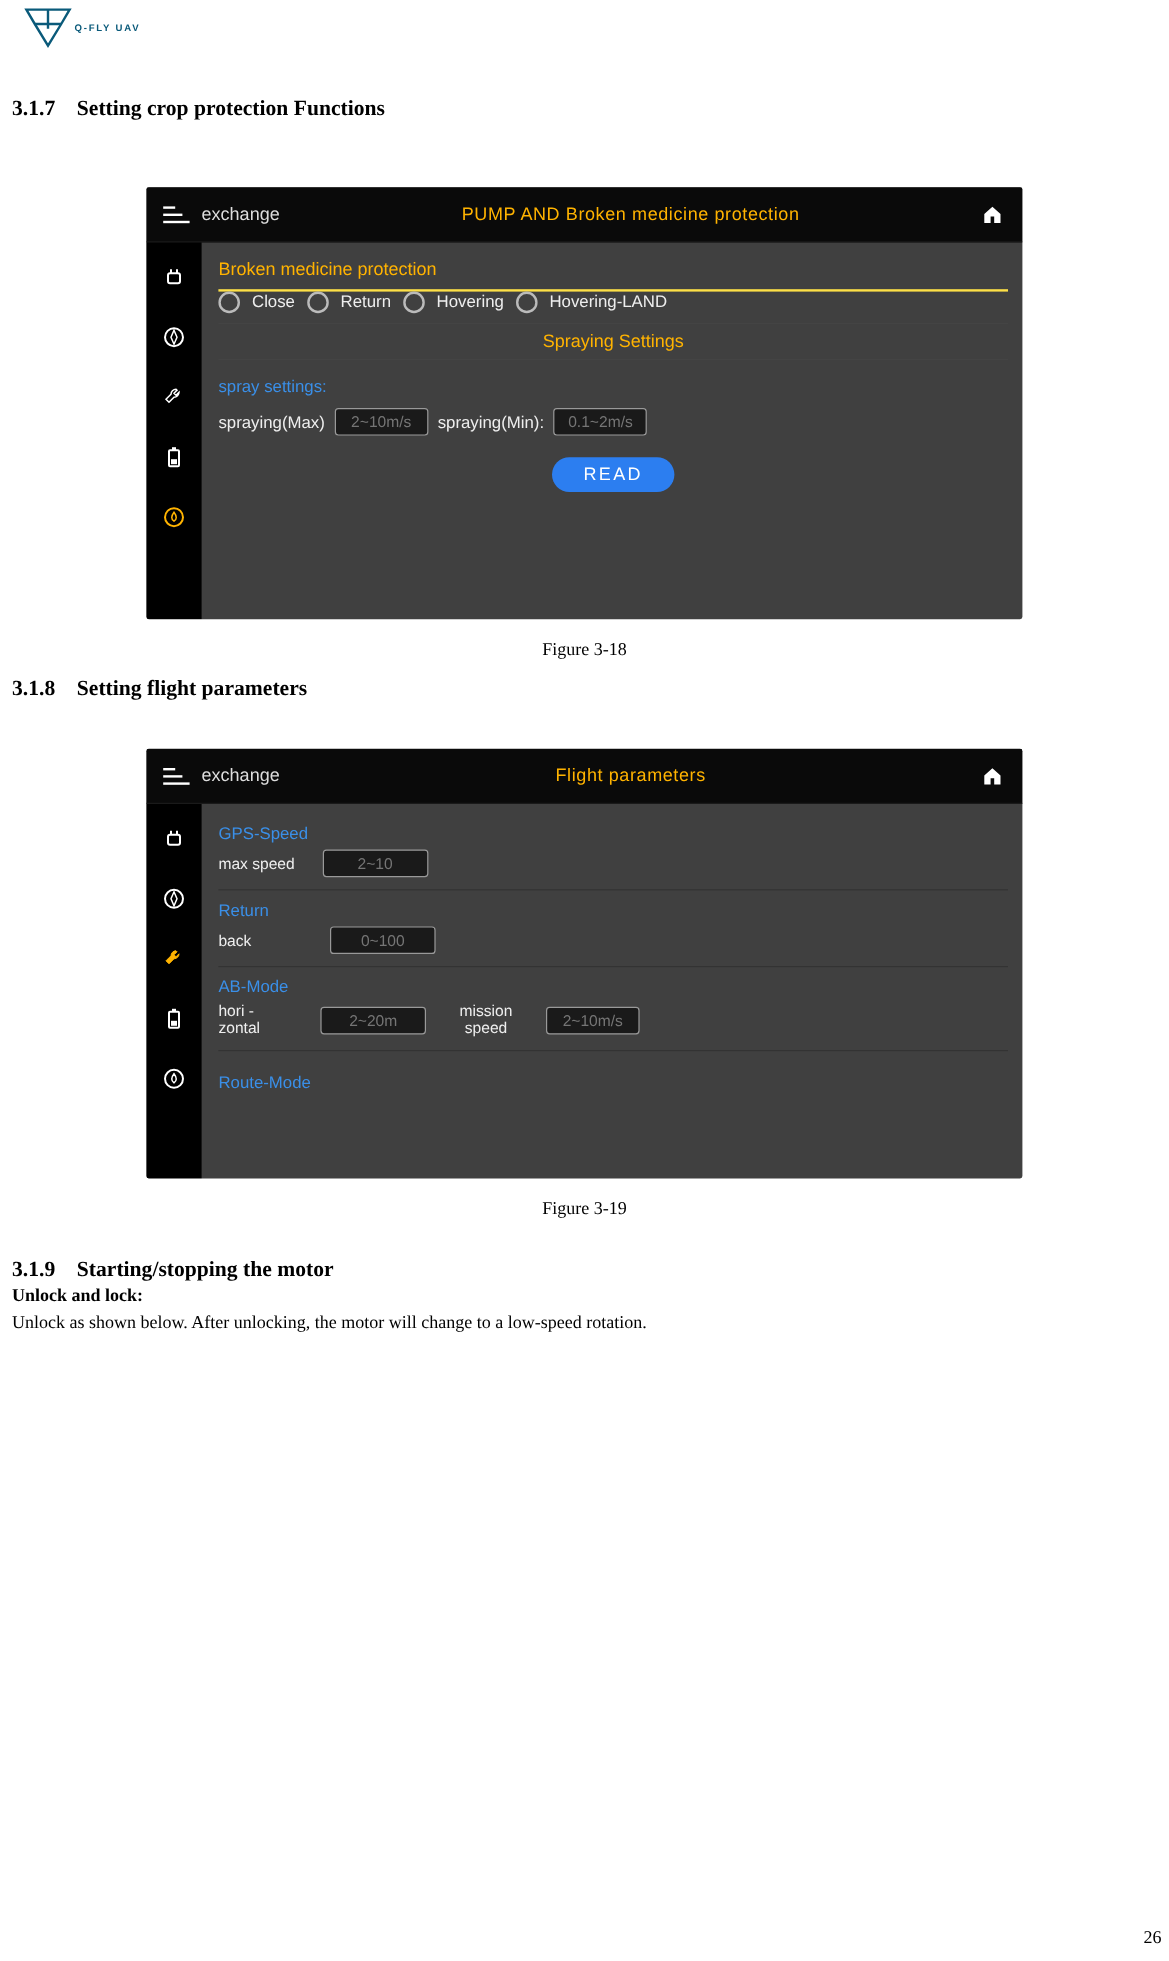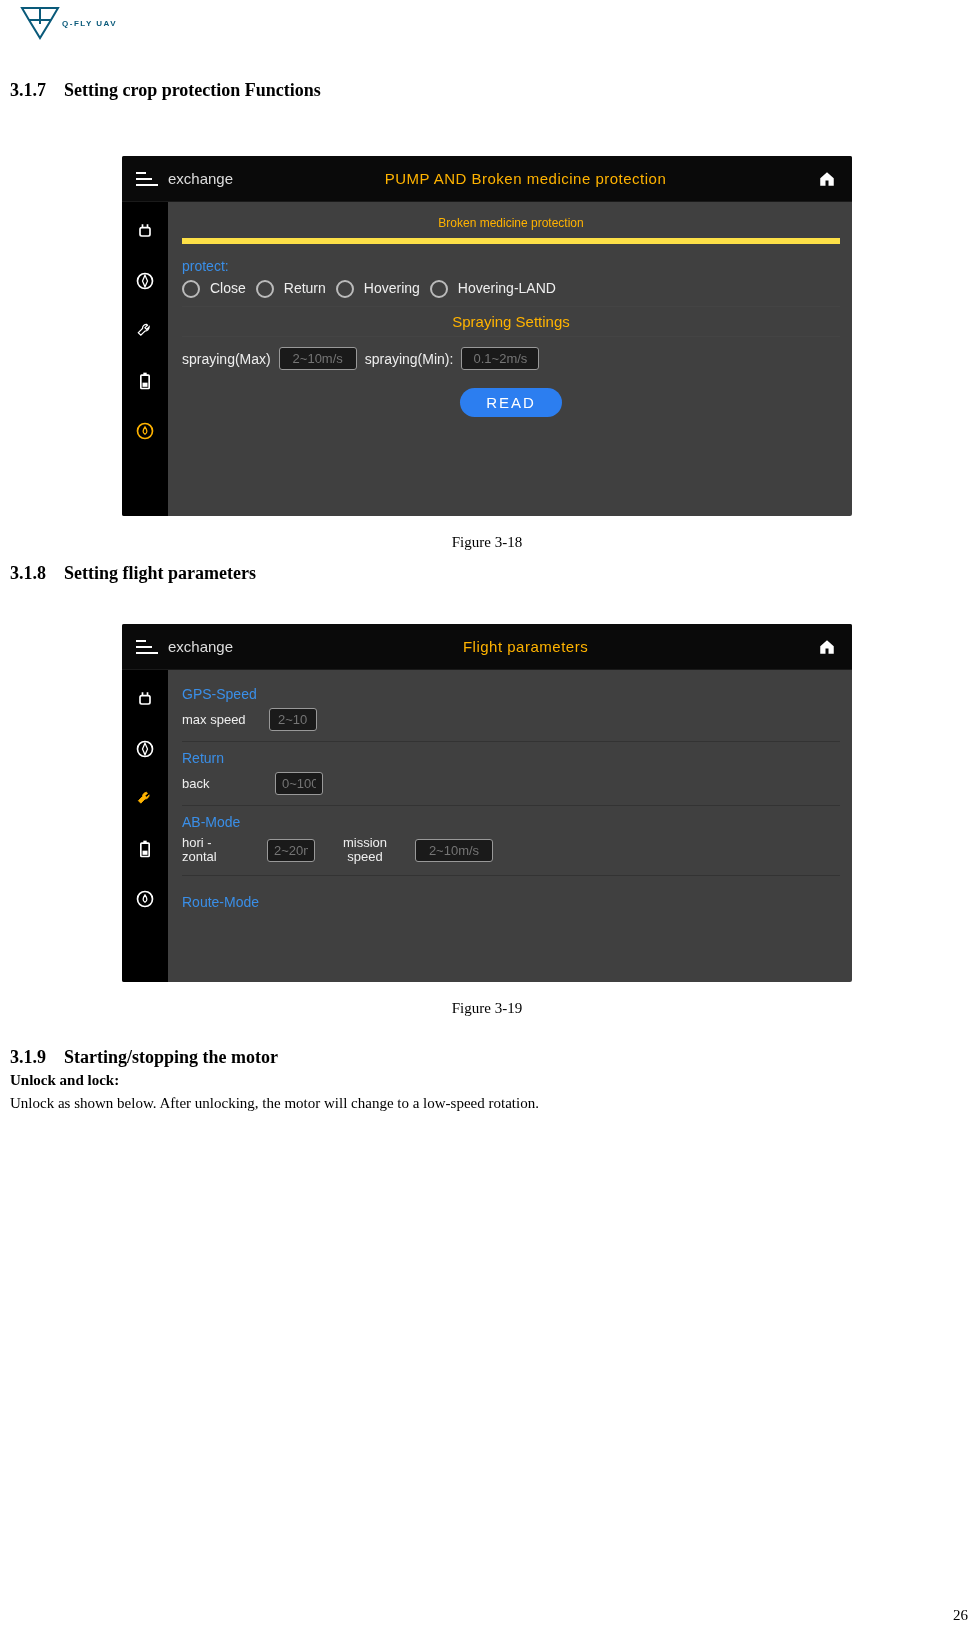--- a/index.html
+++ b/index.html
@@ -137,25 +137,24 @@
   .side-icon.active svg * { stroke: #ffb300; fill: none; }
   .side-icon.active-fill svg * { stroke: #ffb300; }
 
   .main-area {
     flex: 1;
     padding: 8px 12px 0 14px;
     font-family: Arial, sans-serif;
     color: #fff;
   }
   .sub-header-bar {
-    text-align: center;
     color: #ffb300;
-    font-size: 12px;
+    font-size: 15px;
     padding: 6px 0 8px 0;
-    border-bottom: 6px solid #fde047;
+    border-bottom: 2px solid #fde047;
   }
   .blue-label {
     color: #3a8fe8;
     font-size: 14px;
     font-family: Arial, sans-serif;
     margin-top: 14px;
     margin-bottom: 6px;
   }
   .radio-row {
     display: flex;
@@ -194,21 +193,21 @@
     border: 1px solid #999;
     background: #1a1a1a;
     color: #aaa;
     font-size: 13px;
     padding: 3px 6px;
     border-radius: 3px;
     font-family: Arial, sans-serif;
     width: 78px;
     text-align: center;
   }
-  .text-input-narrow { width: 48px; }
+  .text-input-narrow { width: 88px; }
   .read-btn {
     display: block;
     margin: 18px auto 0 auto;
     background: #2c7ef0;
     color: #fff;
     border: none;
     border-radius: 18px;
     padding: 6px 26px;
     font-size: 15px;
     letter-spacing: 2px;
@@ -309,32 +308,32 @@
       </div>
       <div class="side-icon active">
         <svg width="20" height="20" viewBox="0 0 24 24">
             <circle cx="12" cy="12" r="9" fill="none" stroke="#ffb300" stroke-width="2"></circle>
             <path d="M12 7 C9 11 9 14 12 16 C15 14 15 11 12 7 Z" fill="none" stroke="#ffb300" stroke-width="1.5"></path>
           </svg>
       </div>
     </div>
     <div class="main-area">
       <div class="sub-header-bar">Broken medicine protection</div>
-      <div class="blue-label">protect:</div>
       <div class="radio-row">
         <span class="radio"></span>
           <span>Close</span>
         <span class="radio"></span>
           <span>Return</span>
         <span class="radio"></span>
           <span>Hovering</span>
         <span class="radio"></span>
           <span>Hovering-LAND</span>
       </div>
       <div class="section-title-inline">Spraying Settings</div>
+      <div class="blue-label">spray settings:</div>
       <div class="field-row">
         <span class="label">spraying(Max)</span>
         <input class="text-input" placeholder="2~10m/s" style="">
         <span class="label">spraying(Min):</span>
         <input class="text-input" placeholder="0.1~2m/s" style="">
       </div>
       <button class="read-btn">READ</button>
     </div>
   </div>
 </div>

